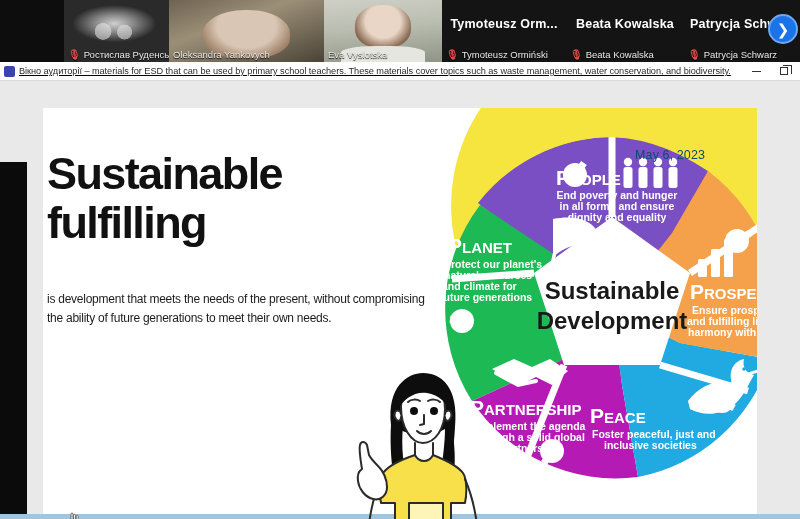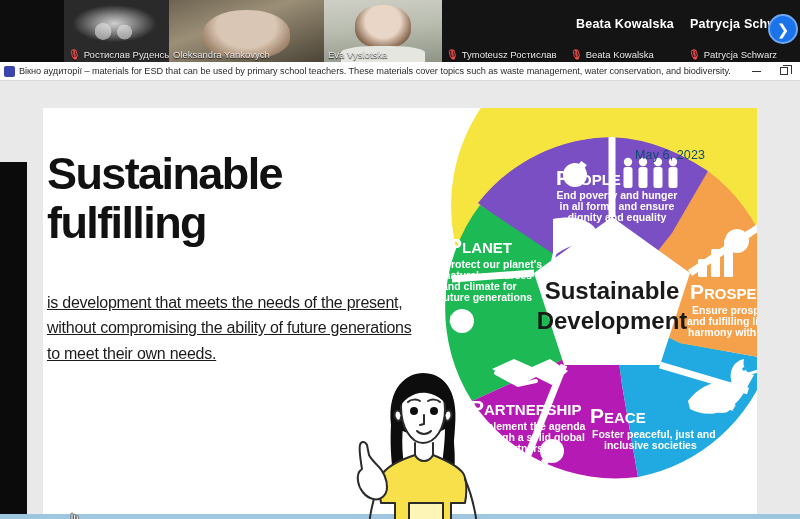--- a/index.html
+++ b/index.html
@@ -57,21 +57,21 @@
     position:absolute; right:2px; top:14px; width:30px; height:30px; border-radius:50%;
     background:#1a73e8; border:2px solid #6ea8f0;
     display:flex; align-items:center; justify-content:center;
     color:#fff; font-size:15px; line-height:1; cursor:pointer;
   }
 
   
   .window { position:absolute; left:0; top:62px; width:800px; height:457px; background:#fff; }
   .titlebar {
     position:relative; height:19px; background:#fff; border-bottom:1px solid #dcdcdc;
-    display:flex; align-items:center; padding:0 2px; overflow:hidden;
+    display:flex; align-items:center; padding:0 2px; overflow:hidden;text-decoration:underline;
   }
   .tb-icon { flex:0 0 auto; width:11px; height:11px; border-radius:2px; background:#3b44ac; margin:0 4px 0 2px; }
   .tb-title {
     flex:1 1 auto; font-size:9.2px; color:#2b2b2b; white-space:nowrap; overflow:hidden;
     text-overflow:clip; letter-spacing:-.05px;
   }
   .tb-controls { flex:0 0 auto; display:flex; align-items:center; gap:0; }
   .tb-btn { width:28px; height:19px; display:flex; align-items:center; justify-content:center; cursor:pointer; color:#333; }
   .tb-btn .min { display:block; width:9px; height:1px; background:#333; }
   .tb-btn .restore { display:block; width:8px; height:8px; border:1px solid #333; position:relative; }
@@ -92,21 +92,21 @@
     letter-spacing:.1px; z-index:6;
   }
 
   .headline {
     position:absolute; left:4px; top:42px; width:380px;
     font-size:45px; line-height:1.08; font-weight:bold; color:#111;
     letter-spacing:-1.6px;
   }
   .body-copy {
     position:absolute; left:4px; top:182px; width:378px;
-    font-size:16px; line-height:1.58; color:#1c1c1c; letter-spacing:-.25px;text-decoration:underline;
+    font-size:12px; line-height:1.58; color:#1c1c1c; letter-spacing:-.25px;
   }
 
   
   .girl { position:absolute; left:296px; bottom:-8px; width:160px; height:160px; z-index:7; }
 
   
   .wheel { position:absolute; left:389px; top:25px; width:360px; height:352px; z-index:5; }
 
   .overlay-cursor { position:absolute; left:66px; top:492px; width:16px; height:20px; z-index:30; }
 
@@ -144,23 +144,24 @@
     <div class="tile active" style="width:118px">
       <div class="tile-video">
           <div class="ph-w2"></div>
         </div>
       <div class="tile-name">
         <span>Eva Vyslotska</span>
       </div>
     </div>
 
     <div class="tile" style="width:124px">
+      <div class="tile-bigname">Tymoteusz Orm...</div>
       <div class="tile-name">
         <span class="mic">🎙</span>
-        <span>Tymoteusz Ростислав</span>
+        <span>Tymoteusz Ormiński</span>
       </div>
     </div>
 
     <div class="tile" style="width:118px">
       <div class="tile-bigname">Beata Kowalska</div>
       <div class="tile-name">
         <span class="mic">🎙</span>
         <span>Beata Kowalska</span>
       </div>
     </div>

